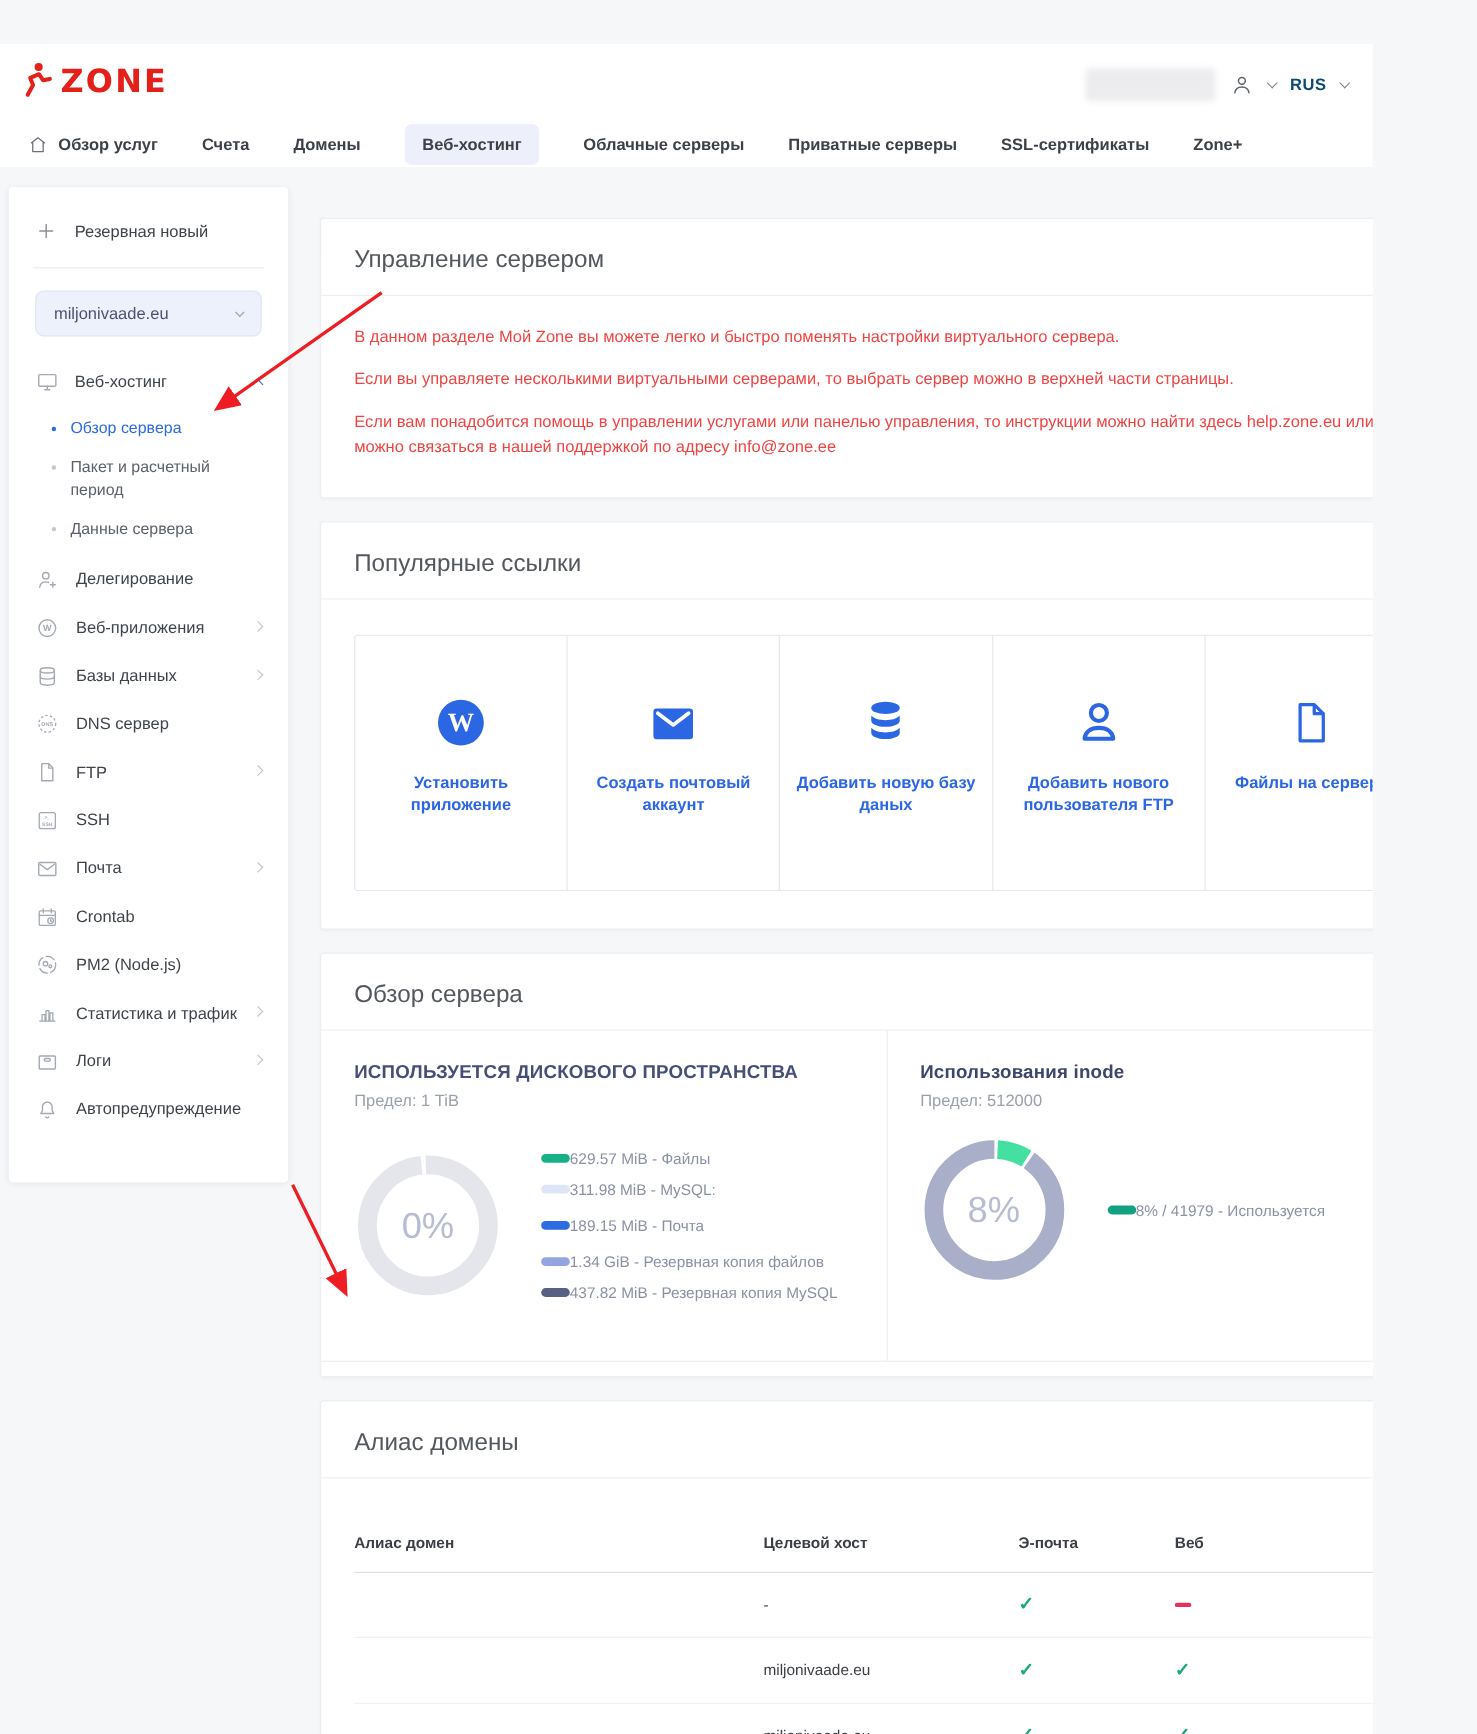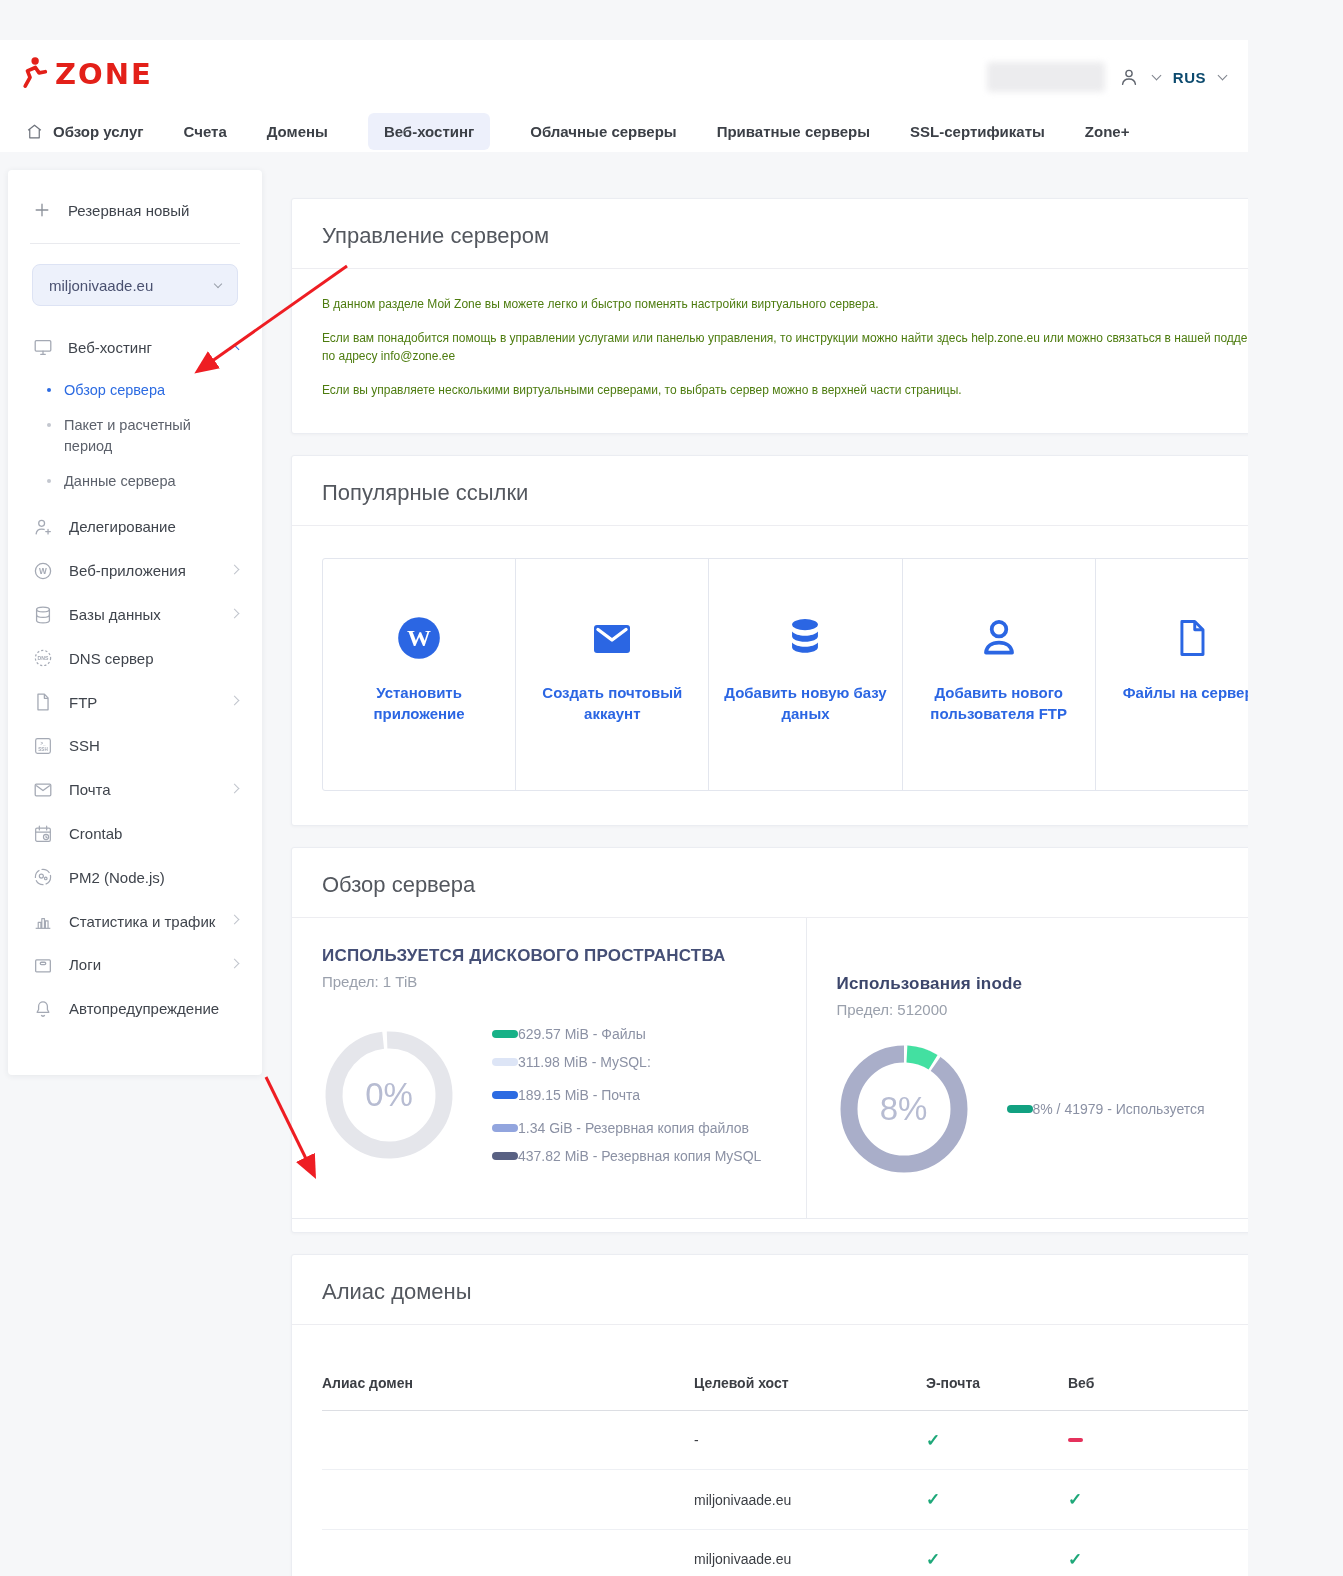--- a/index.html
+++ b/index.html
@@ -54,33 +54,33 @@
   .menu-item .chev { margin-left:auto; }
   .micon svg { width:100%; height:100%; display:block; }
 
   
   .main { position:absolute; left:291px; top:158px; width:1030px; }
   .card { background:#fff; border:1px solid #ebedf2; border-radius:3px; box-shadow:0 1px 3px rgba(40,50,70,.04);
           margin-bottom:21px; }
   .card-title { font-size:22px; font-weight:400; color:#53575e; padding:24px 30px 19px; }
   .card-divider { border-top:1px solid #ededf1; }
   .card-body { padding:26px 30px 30px; }
-  .card-body p { font-size:12px; color:#4d7c0f; line-height:1.55; margin-bottom:15px; }
+  .card-body p { font-size:15px; color:#ef4444; line-height:1.55; margin-bottom:15px; }
   .card-body p:last-child { margin-bottom:4px; }
 
   
   .links-grid { margin:6px 0 4px; border:1px solid #e3e6ee; border-radius:3px; display:grid;
                 grid-template-columns:repeat(5,1fr); }
   .link-cell { padding:52px 12px 66px; text-align:center; border-right:1px solid #e3e6ee; cursor:pointer; }
   .link-cell:last-child { border-right:none; }
   .link-icon { height:52px; margin-bottom:20px; display:flex; justify-content:center; align-items:flex-end; }
   .link-label { color:#2b66e3; font-weight:700; font-size:15px; line-height:1.35; }
 
   
-  .stats-row { display:flex; border-bottom:1px solid #e9ebf0;align-items:flex-end; }
+  .stats-row { display:flex; border-bottom:1px solid #e9ebf0; }
   .stat-panel { flex:1; padding:28px 24px 42px 30px; }
   .stat-panel.left { border-right:1px solid #e9ebf0; }
   .stat-heading { font-size:17px; font-weight:700; color:#454f76; letter-spacing:.2px; }
   .stat-heading.mixed { color:#3c466b; }
   .stat-limit { font-size:15px; color:#9aa0ac; margin-top:7px; }
   .chart-row { display:flex; align-items:center; margin-top:24px; }
   .donut-wrap { position:relative; width:134px; height:134px; flex:none; }
   .donut-center { position:absolute; inset:0; display:flex; align-items:center; justify-content:center;
                   font-size:33px; color:#b7bcd2; font-weight:500; }
   .legend { margin-left:36px; }
@@ -338,22 +338,22 @@
     </div>
   </aside>
 
   <main class="main">
 
     <section class="card">
       <h2 class="card-title">Управление сервером</h2>
       <div class="card-divider"></div>
       <div class="card-body">
         <p>В данном разделе Мой Zone вы можете легко и быстро поменять настройки виртуального сервера.</p>
+        <p>Если вы управляете несколькими виртуальными серверами, то выбрать сервер можно в верхней части страницы.</p>
         <p>Если вам понадобится помощь в управлении услугами или панелью управления, то инструкции можно найти здесь help.zone.eu или можно связаться в нашей поддержкой по адресу info@zone.ee</p>
-        <p>Если вы управляете несколькими виртуальными серверами, то выбрать сервер можно в верхней части страницы.</p>
       </div>
     </section>
 
     <section class="card">
       <h2 class="card-title">Популярные ссылки</h2>
       <div class="card-divider"></div>
       <div class="card-body">
         <div class="links-grid">
           <div class="link-cell">
             <div class="link-icon">

